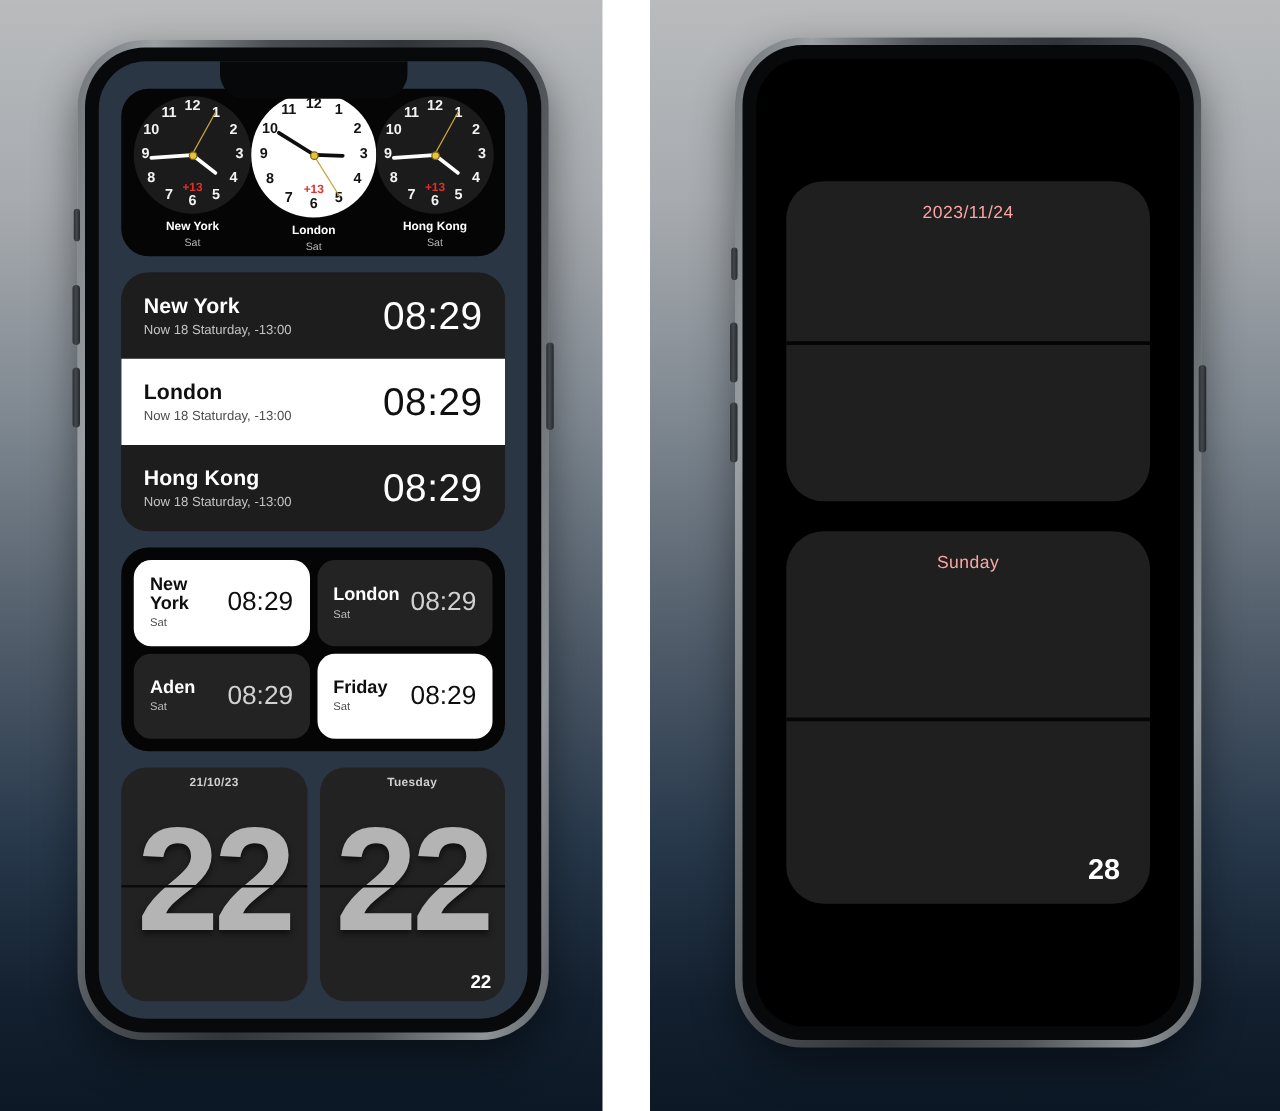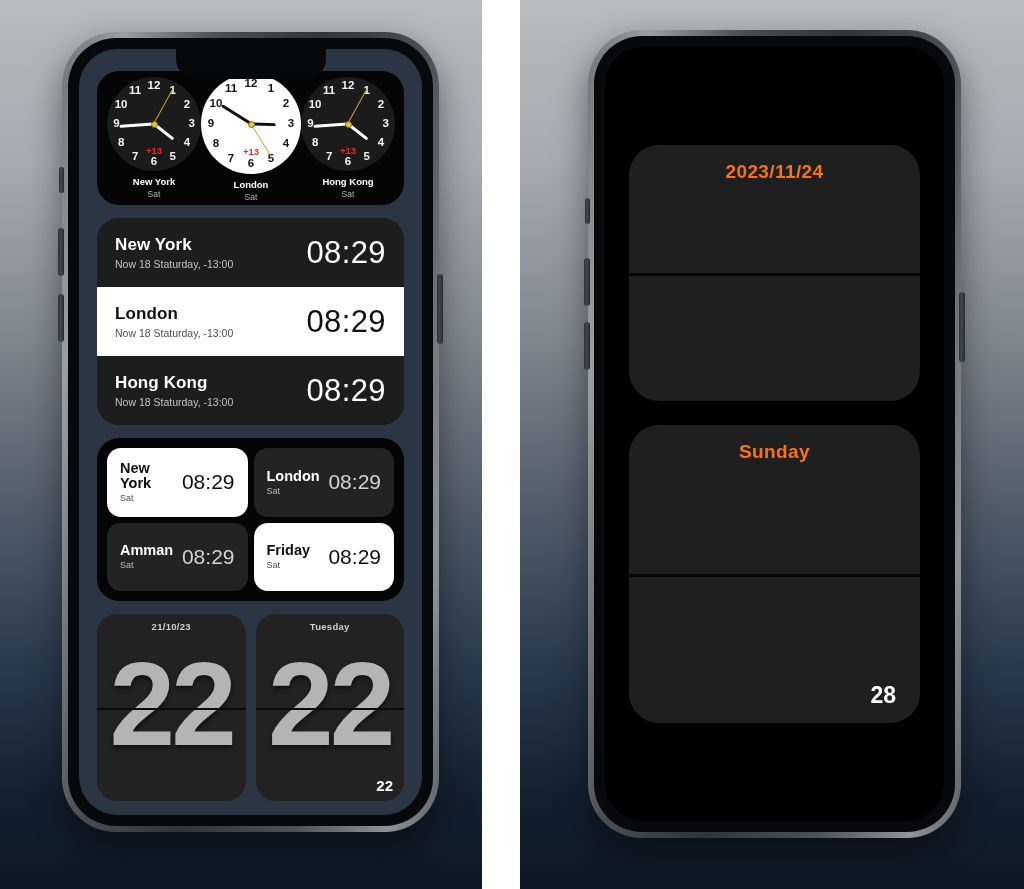--- a/index.html
+++ b/index.html
@@ -230,21 +230,21 @@
     position: relative;
     background: #1f1f1f;
     border-radius: 30px;
     overflow: hidden;
     display: flex; flex-direction: column; align-items: center;
   }
   .bigflip.top { height: 256px; }
   .bigflip.bot { height: 298px; }
   .bigflip .bhdr {
     margin-top: 16px;
-    font-size: 19px; font-weight: 700; color: #f97316;
+    font-size: 14px; font-weight: 400; color: #fca5a5;
     letter-spacing: .4px; z-index: 3;
   }
   .bigflip .bnum {
     position: absolute; left: 0; right: 0; top: 50%;
     transform: translateY(-50%);
     text-align: center;
     font-weight: 700;
     color: #b4b4b4;
     line-height: .78;
     letter-spacing: -7px;
@@ -390,21 +390,21 @@
             </div>
             <div class="gcell dark">
               <div>
                 <div class="gcity">London</div>
                 <div class="gday">Sat</div>
               </div>
               <div class="gtime">08:29</div>
             </div>
             <div class="gcell dark">
               <div>
-                <div class="gcity">Amman</div>
+                <div class="gcity">Aden</div>
                 <div class="gday">Sat</div>
               </div>
               <div class="gtime">08:29</div>
             </div>
             <div class="gcell light">
               <div>
                 <div class="gcity">Friday</div>
                 <div class="gday">Sat</div>
               </div>
               <div class="gtime">08:29</div>

